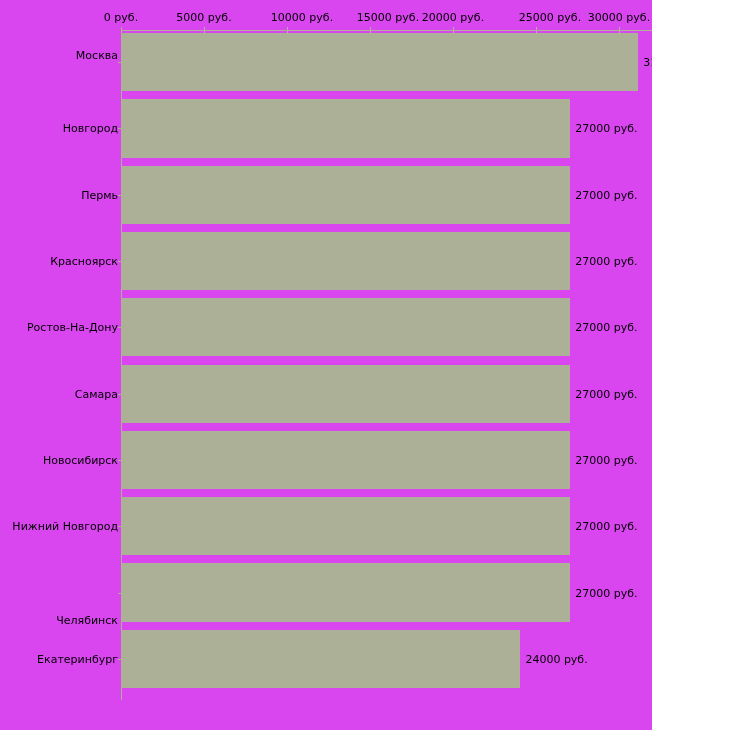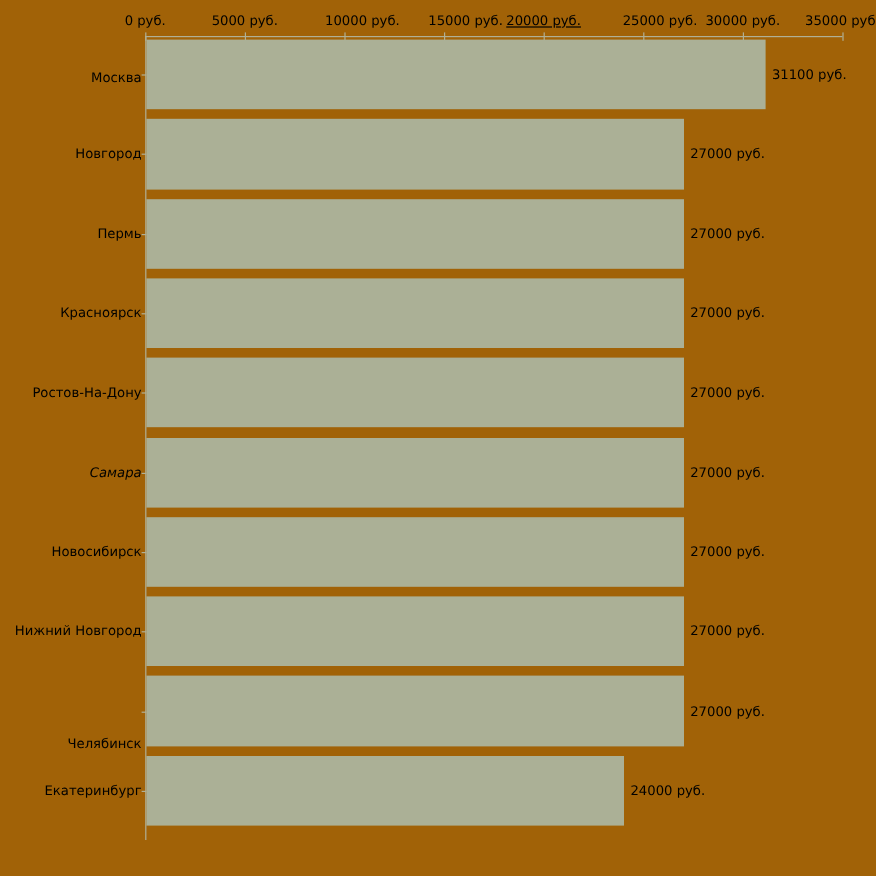--- a/index.html
+++ b/index.html
@@ -6,23 +6,23 @@
     margin: 0;
     padding: 0;
     background: #ffffff;
   }
   body {
     font-family: "DejaVu Sans", "Liberation Sans", sans-serif;
     -webkit-font-smoothing: antialiased;
   }
   #chart-root {
     position: relative;
-    width: 730px;
+    width: 652px;
     height: 730px;
-    background: #a16207;
+    background: #d946ef;
     overflow: hidden;
   }
 
   
   .plot-area {
     position: absolute;
     left: 0;
     top: 0;
     width: 730px;
     height: 730px;
@@ -106,41 +106,41 @@
     <div id="x-ticks-layer">
         <div class="x-tick" style="left: 121px;"></div>
         <div class="x-tick-label" style="left: 121px;">0 руб.</div>
         <div class="x-tick" style="left: 204px;"></div>
         <div class="x-tick-label" style="left: 204px;">5000 руб.</div>
         <div class="x-tick" style="left: 287px;"></div>
         <div class="x-tick-label" style="left: 302px; text-align: center;">10000 руб.</div>
         <div class="x-tick" style="left: 370px;"></div>
         <div class="x-tick-label" style="left: 388px;">15000 руб.</div>
         <div class="x-tick" style="left: 453px;"></div>
-        <div class="x-tick-label" style="left: 453px; text-decoration: underline;">20000 руб.</div>
+        <div class="x-tick-label" style="left: 453px;">20000 руб.</div>
         <div class="x-tick" style="left: 536px;"></div>
         <div class="x-tick-label" style="left: 550px;">25000 руб.</div>
         <div class="x-tick" style="left: 619px;"></div>
         <div class="x-tick-label" style="left: 619px;">30000 руб.</div>
         <div class="x-tick" style="left: 702px;"></div>
         <div class="x-tick-label" style="left: 702px;">35000 руб.</div>
       </div>
     <div id="y-ticks-layer">
         <div class="y-tick" style="top: 62px;"></div>
-        <div class="y-tick-label" style="top: 65px;">Москва</div>
+        <div class="y-tick-label" style="top: 55px;">Москва</div>
         <div class="y-tick" style="top: 128px;"></div>
         <div class="y-tick-label" style="top: 128.45px;">Новгород</div>
         <div class="y-tick" style="top: 195px;"></div>
         <div class="y-tick-label" style="top: 194.75px;">Пермь</div>
         <div class="y-tick" style="top: 261px;"></div>
         <div class="y-tick-label" style="top: 261.05px;">Красноярск</div>
         <div class="y-tick" style="top: 327px;"></div>
         <div class="y-tick-label" style="top: 327.35px;">Ростов-На-Дону</div>
         <div class="y-tick" style="top: 394px;"></div>
-        <div class="y-tick-label" style="top: 393.65px; font-style: italic;">Самара</div>
+        <div class="y-tick-label" style="top: 393.65px;">Самара</div>
         <div class="y-tick" style="top: 460px;"></div>
         <div class="y-tick-label" style="top: 459.95px;">Новосибирск</div>
         <div class="y-tick" style="top: 526px;"></div>
         <div class="y-tick-label" style="top: 526.25px;">Нижний Новгород</div>
         <div class="y-tick" style="top: 593px;"></div>
         <div class="y-tick-label" style="top: 592.55px; margin-top: 27px;">Челябинск</div>
         <div class="y-tick" style="top: 659px;"></div>
         <div class="y-tick-label" style="top: 658.85px; text-align: center;">Екатеринбург</div>
       </div>
     <div id="bars-layer">

